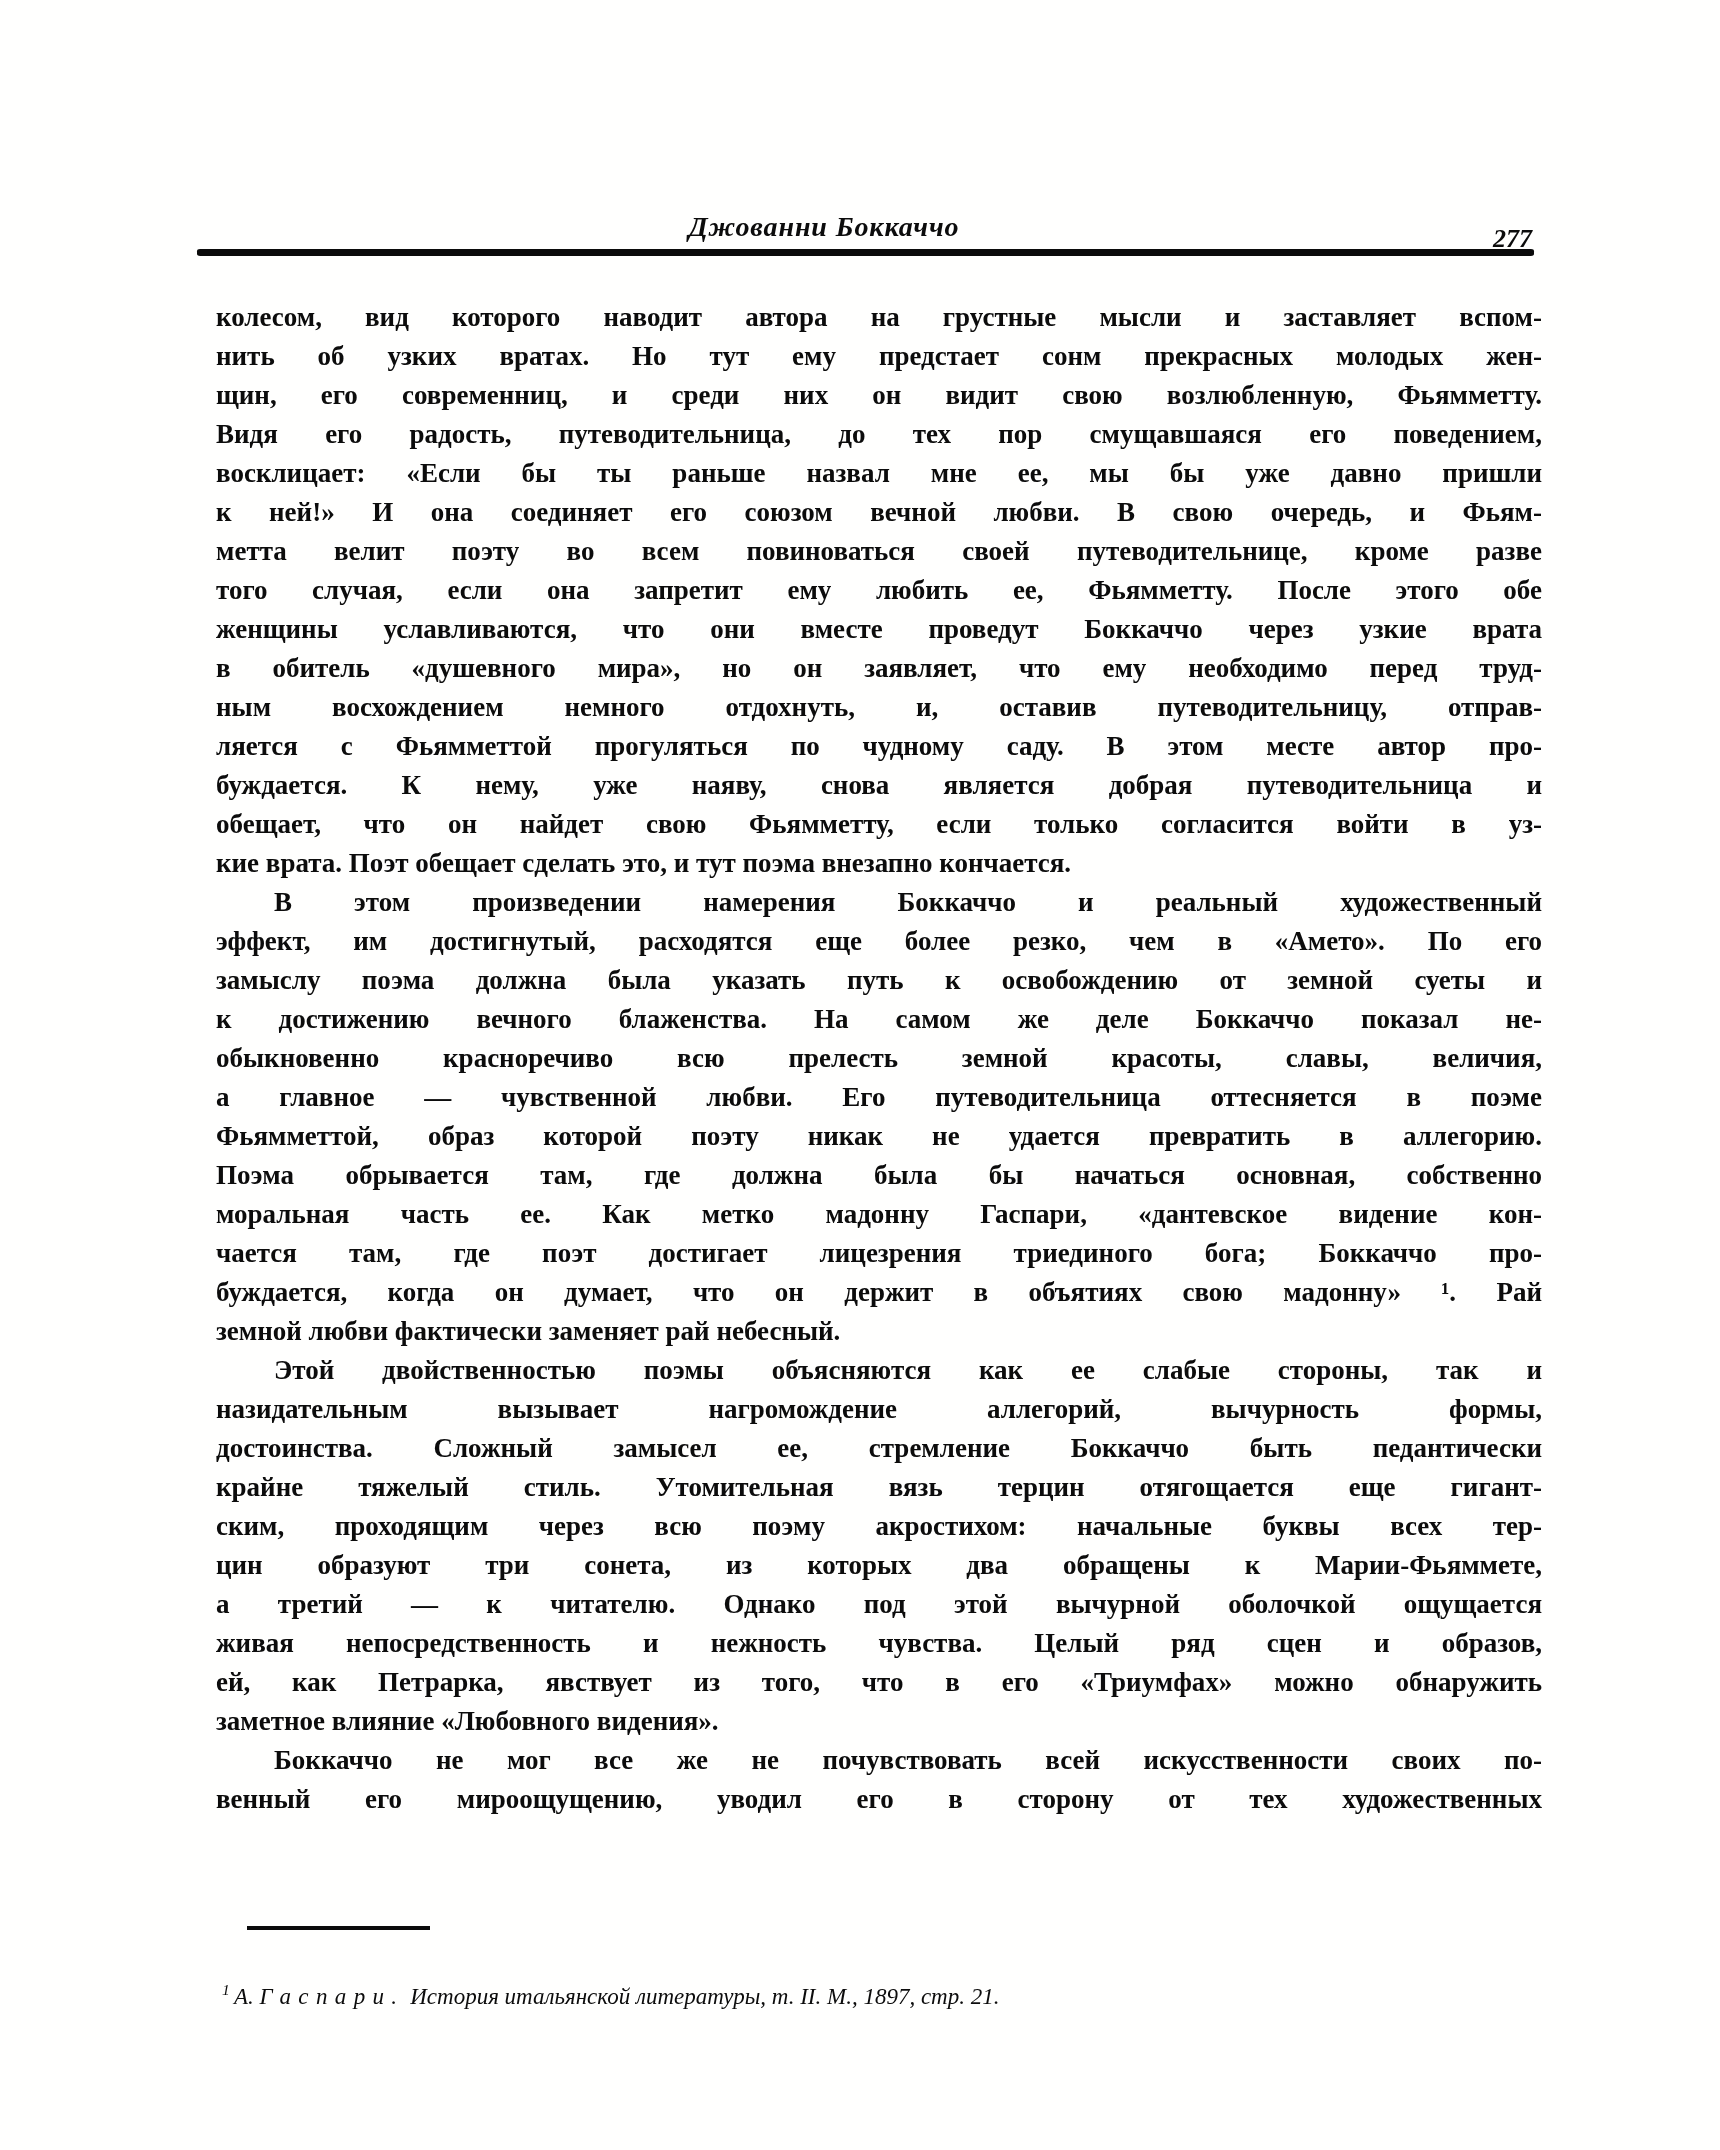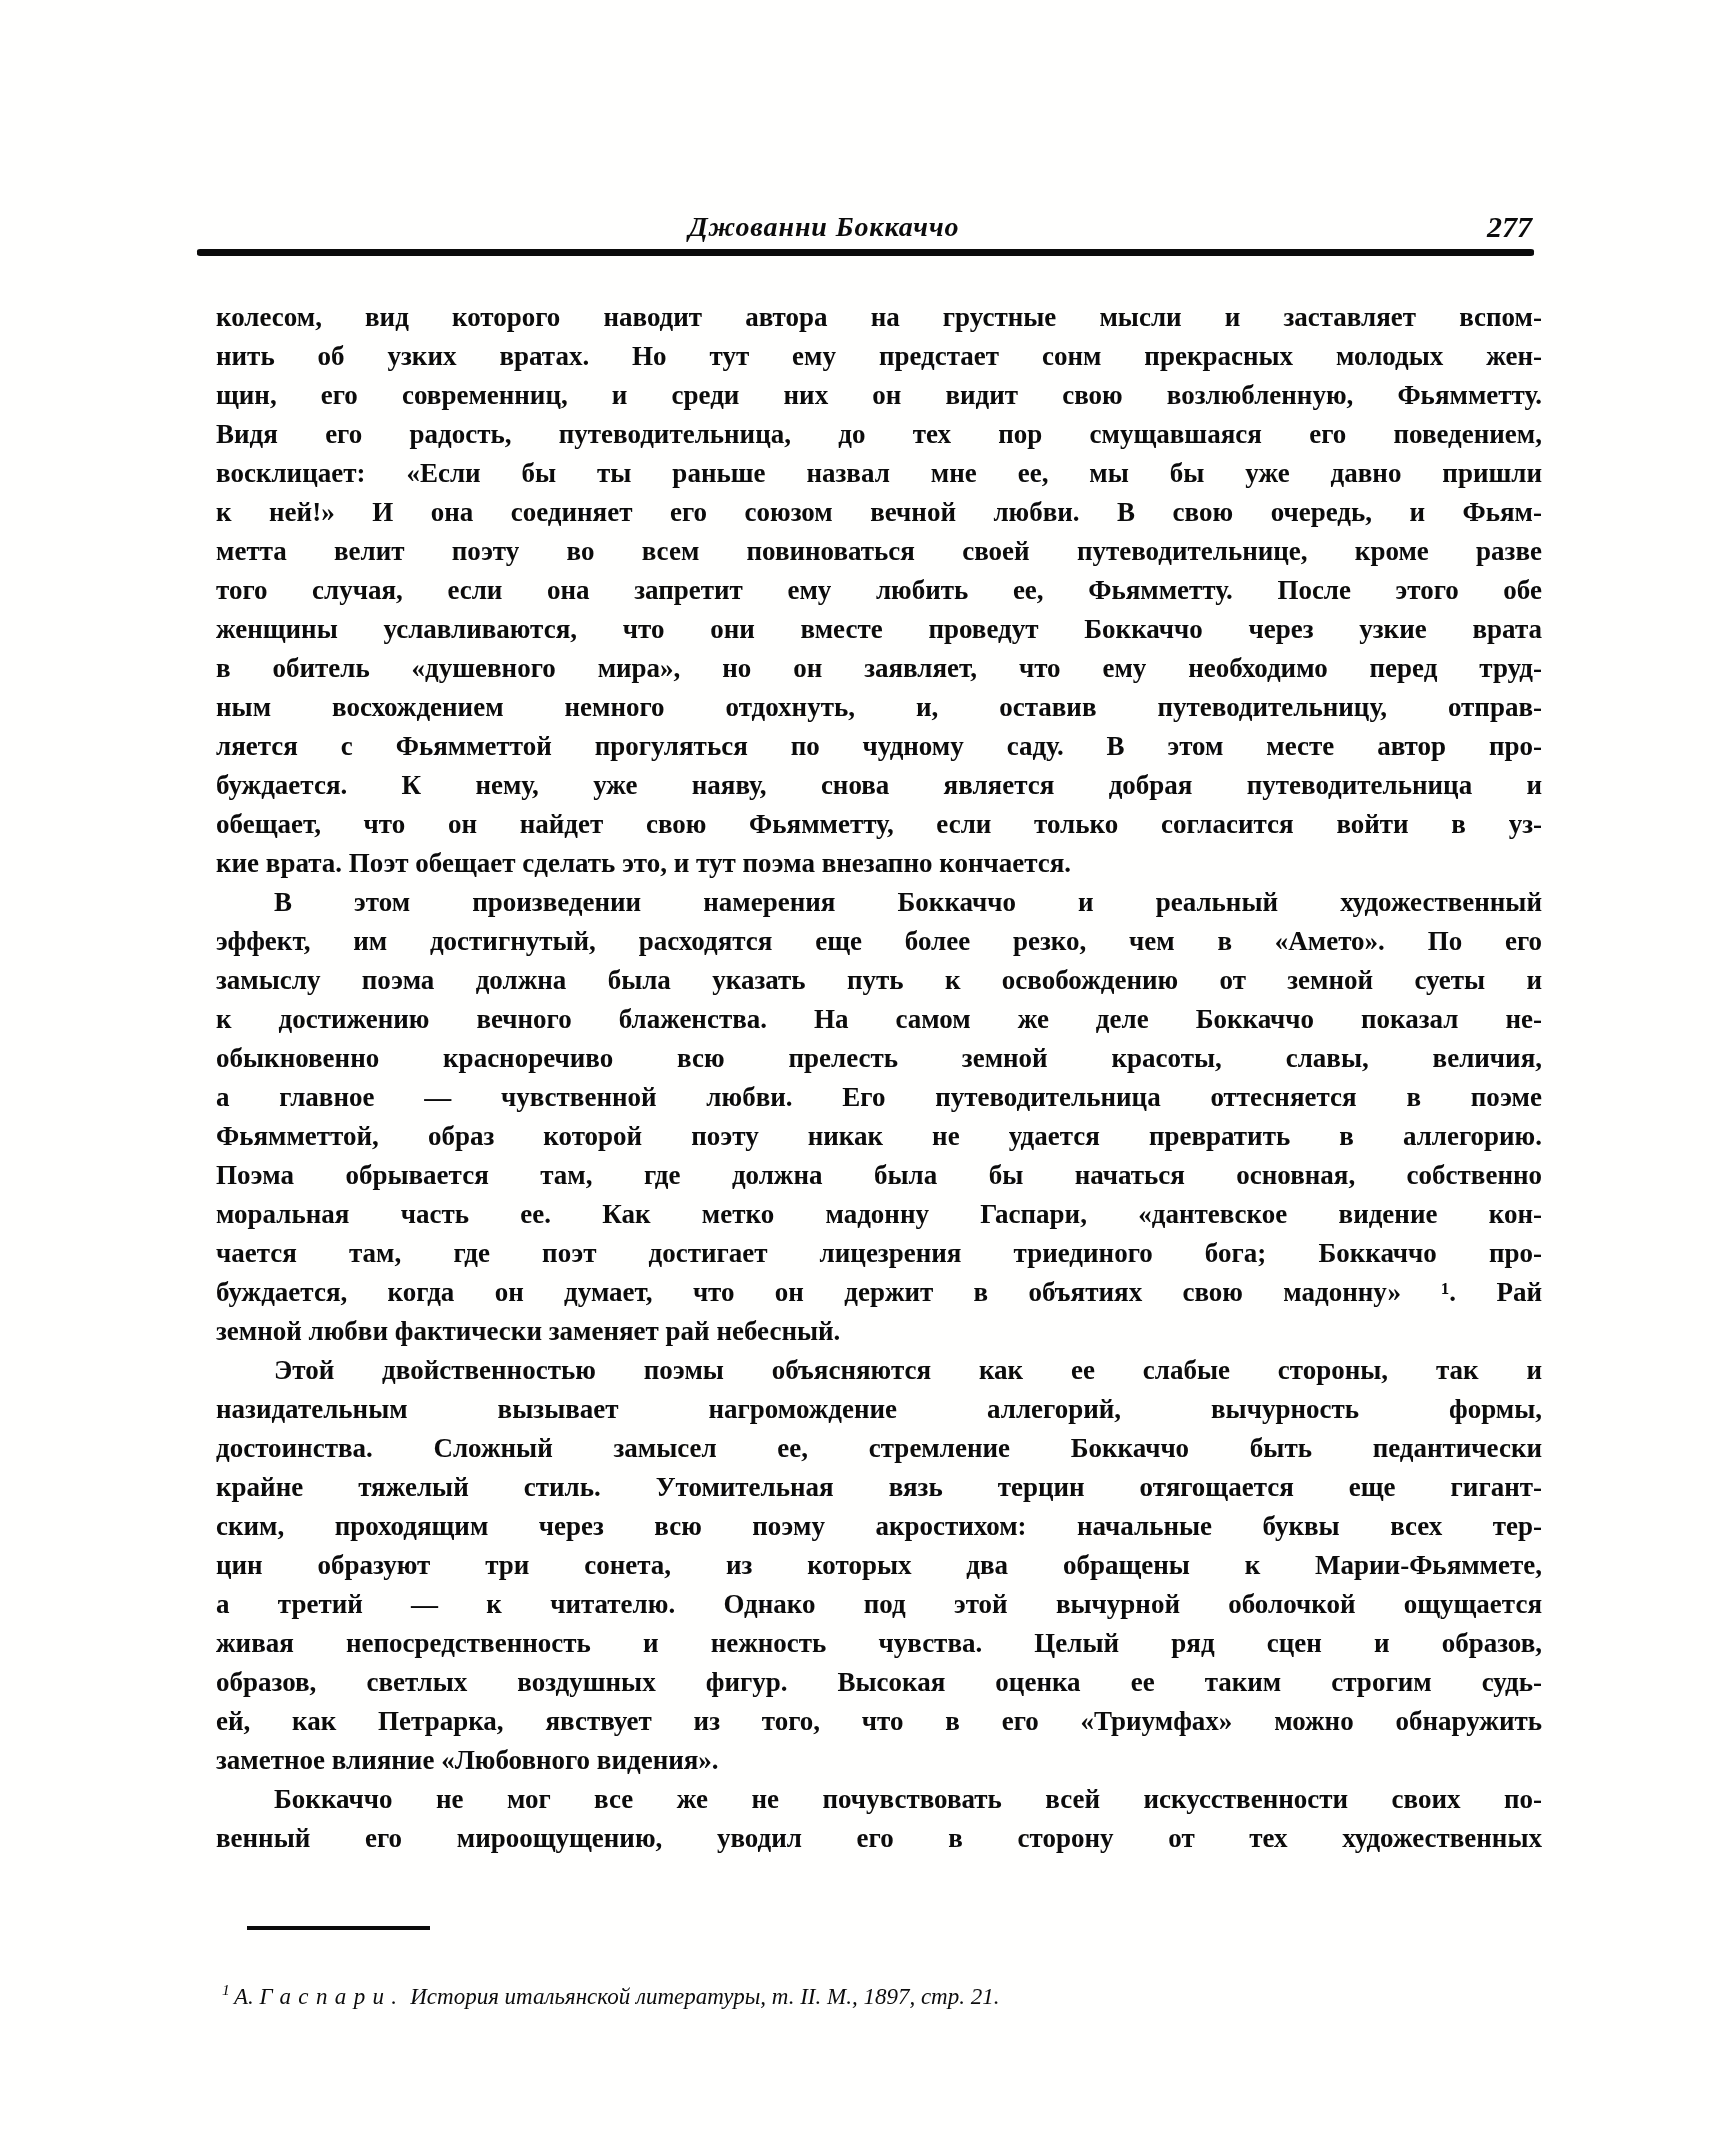--- a/index.html
+++ b/index.html
@@ -32,24 +32,24 @@
     transform: translateX(-45px);
     font-style: italic;
     font-weight: 700;
     font-size: 28px;
     line-height: 37px;
     letter-spacing: 0.9px;
   }
   .rh-page {
     position: absolute;
     right: 0;
-    top: 0;
+    top: 12px;
     font-style: italic;
     font-weight: 700;
-    font-size: 30px;
+    font-size: 26px;
     line-height: 37px;
   }
   .head-rule {
     position: absolute;
     left: 197px;
     top: 249px;
     width: 1337px;
     height: 6.5px;
     background: #0b0b0b;
     border-radius: 3px / 2.2px;
@@ -155,21 +155,20 @@
 
     <div class="para indented">
       <div class="line">Этой двойственностью поэмы объясняются как ее слабые стороны, так и</div>
       <div class="line">назидательным вызывает нагромождение аллегорий, вычурность формы,</div>
       <div class="line">достоинства. Сложный замысел ее, стремление Боккаччо быть педантически</div>
       <div class="line">крайне тяжелый стиль. Утомительная вязь терцин отягощается еще гигант-</div>
       <div class="line">ским, проходящим через всю поэму акростихом: начальные буквы всех тер-</div>
       <div class="line">цин образуют три сонета, из которых два обращены к Марии-Фьяммете,</div>
       <div class="line">а третий — к читателю. Однако под этой вычурной оболочкой ощущается</div>
       <div class="line">живая непосредственность и нежность чувства. Целый ряд сцен и образов,</div>
-      <div class="line">образов, светлых воздушных фигур. Высокая оценка ее таким строгим судь-</div>
       <div class="line">ей, как Петрарка, явствует из того, что в его «Триумфах» можно обнаружить</div>
       <div class="line last">заметное влияние «Любовного видения».</div>
     </div>
 
     <div class="para indented">
       <div class="line">Боккаччо не мог все же не почувствовать всей искусственности своих по-</div>
       <div class="line">венный его мироощущению, уводил его в сторону от тех художественных</div>
     </div>
 
   </div>

